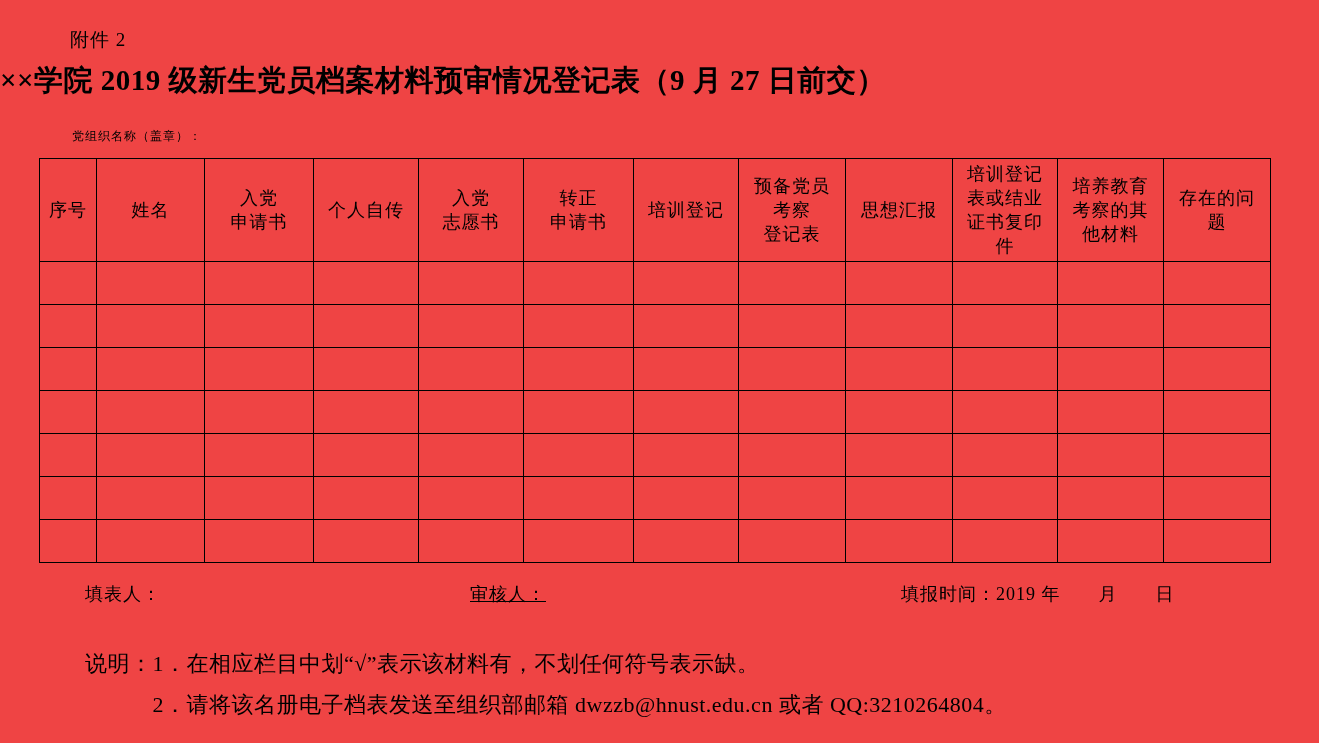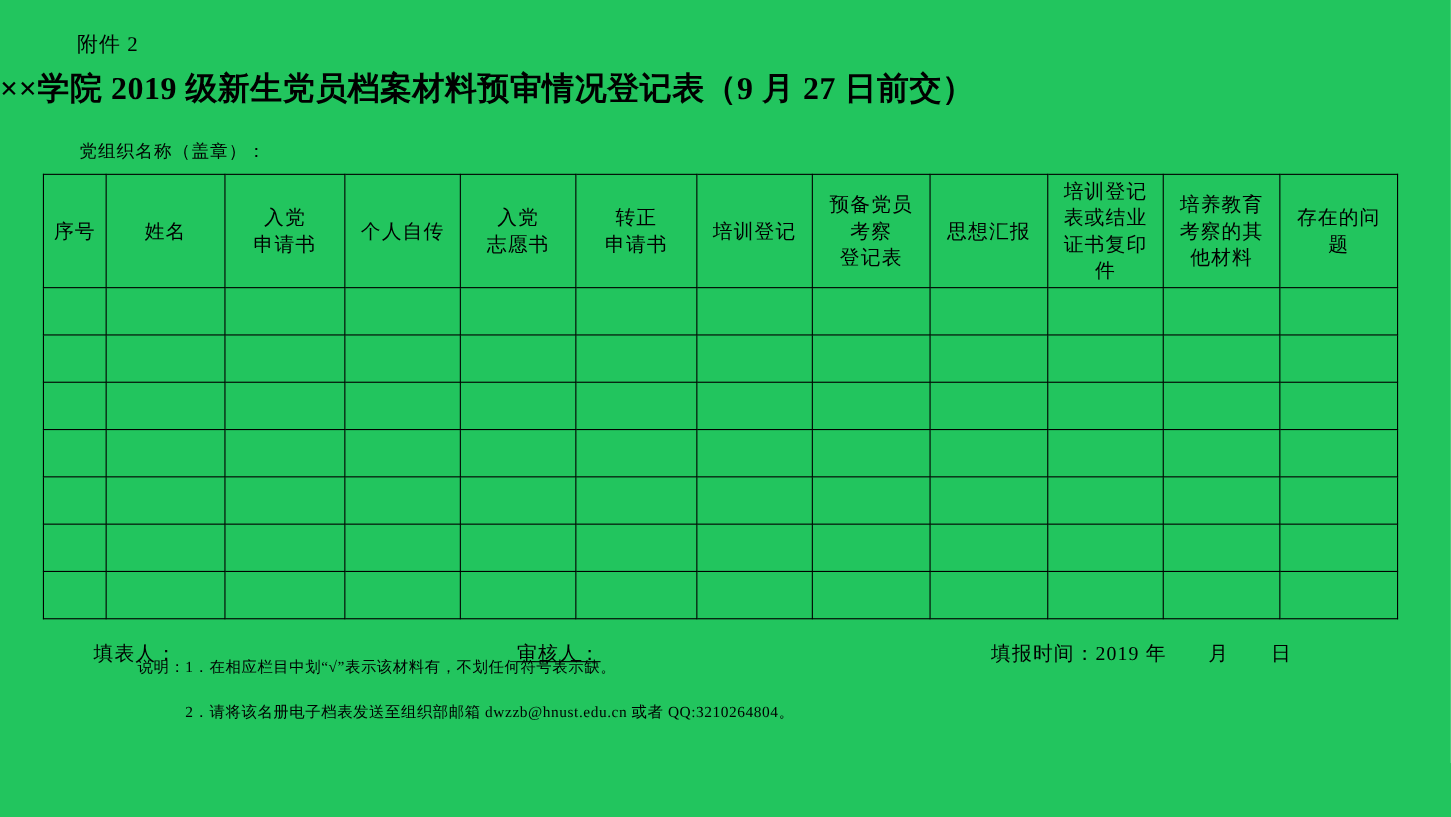--- a/index.html
+++ b/index.html
@@ -1,20 +1,20 @@
 <!DOCTYPE html>
 <html><head>
 <meta charset="utf-8">
 <style>
   html, body { margin: 0; padding: 0; background: #ffffff; }
   .page {
     position: relative;
     width: 1319px;
     height: 743px;
-    background: #22c55e;
+    background: #ef4444;
     color: #000000;
     font-family: "Liberation Serif", "DejaVu Serif", serif;
     overflow: hidden;
   }
   .attachment-label {
     position: absolute;
     left: 70px;
     top: 27px;
     font-size: 19px;
     letter-spacing: 1px;
@@ -27,21 +27,21 @@
     text-align: left;
     font-size: 29px;
     font-weight: bold;
     letter-spacing: 0.5px;
     white-space: nowrap;
   }
   .org-name-label {
     position: absolute;
     left: 72px;
     top: 128px;
-    font-size: 16px;
+    font-size: 12px;
     letter-spacing: 1px;
   }
   table.reg-table {
     position: absolute;
     left: 39px;
     top: 158px;
     border-collapse: collapse;
     table-layout: fixed;
   }
   .reg-table th, .reg-table td {
@@ -59,24 +59,23 @@
     letter-spacing: 1px;
   }
   .reg-table tbody tr { height: 43px; }
   .footer-line { position: absolute; top: 582px; font-size: 18px; letter-spacing: 1px; }
   .filler-label   { left: 85px;  }
   .reviewer-label { left: 470px; text-decoration: underline; }
   .date-label     { left: 901px; }
   .notes {
     position: absolute;
     left: 85px;
-    top: 595px;
-    font-size: 14px;
+    top: 651px;
+    font-size: 22px;
     letter-spacing: 0.5px;
-    margin-left: 40px;
   }
   .notes-row { display: flex; align-items: flex-start; }
   .notes-label { flex: 0 0 auto; line-height: 25px; }
   .notes-items > div { line-height: 25px; margin-bottom: 16px; white-space: nowrap; }
 </style>
 </head>
 <body>
 
 <div class="page">
 

